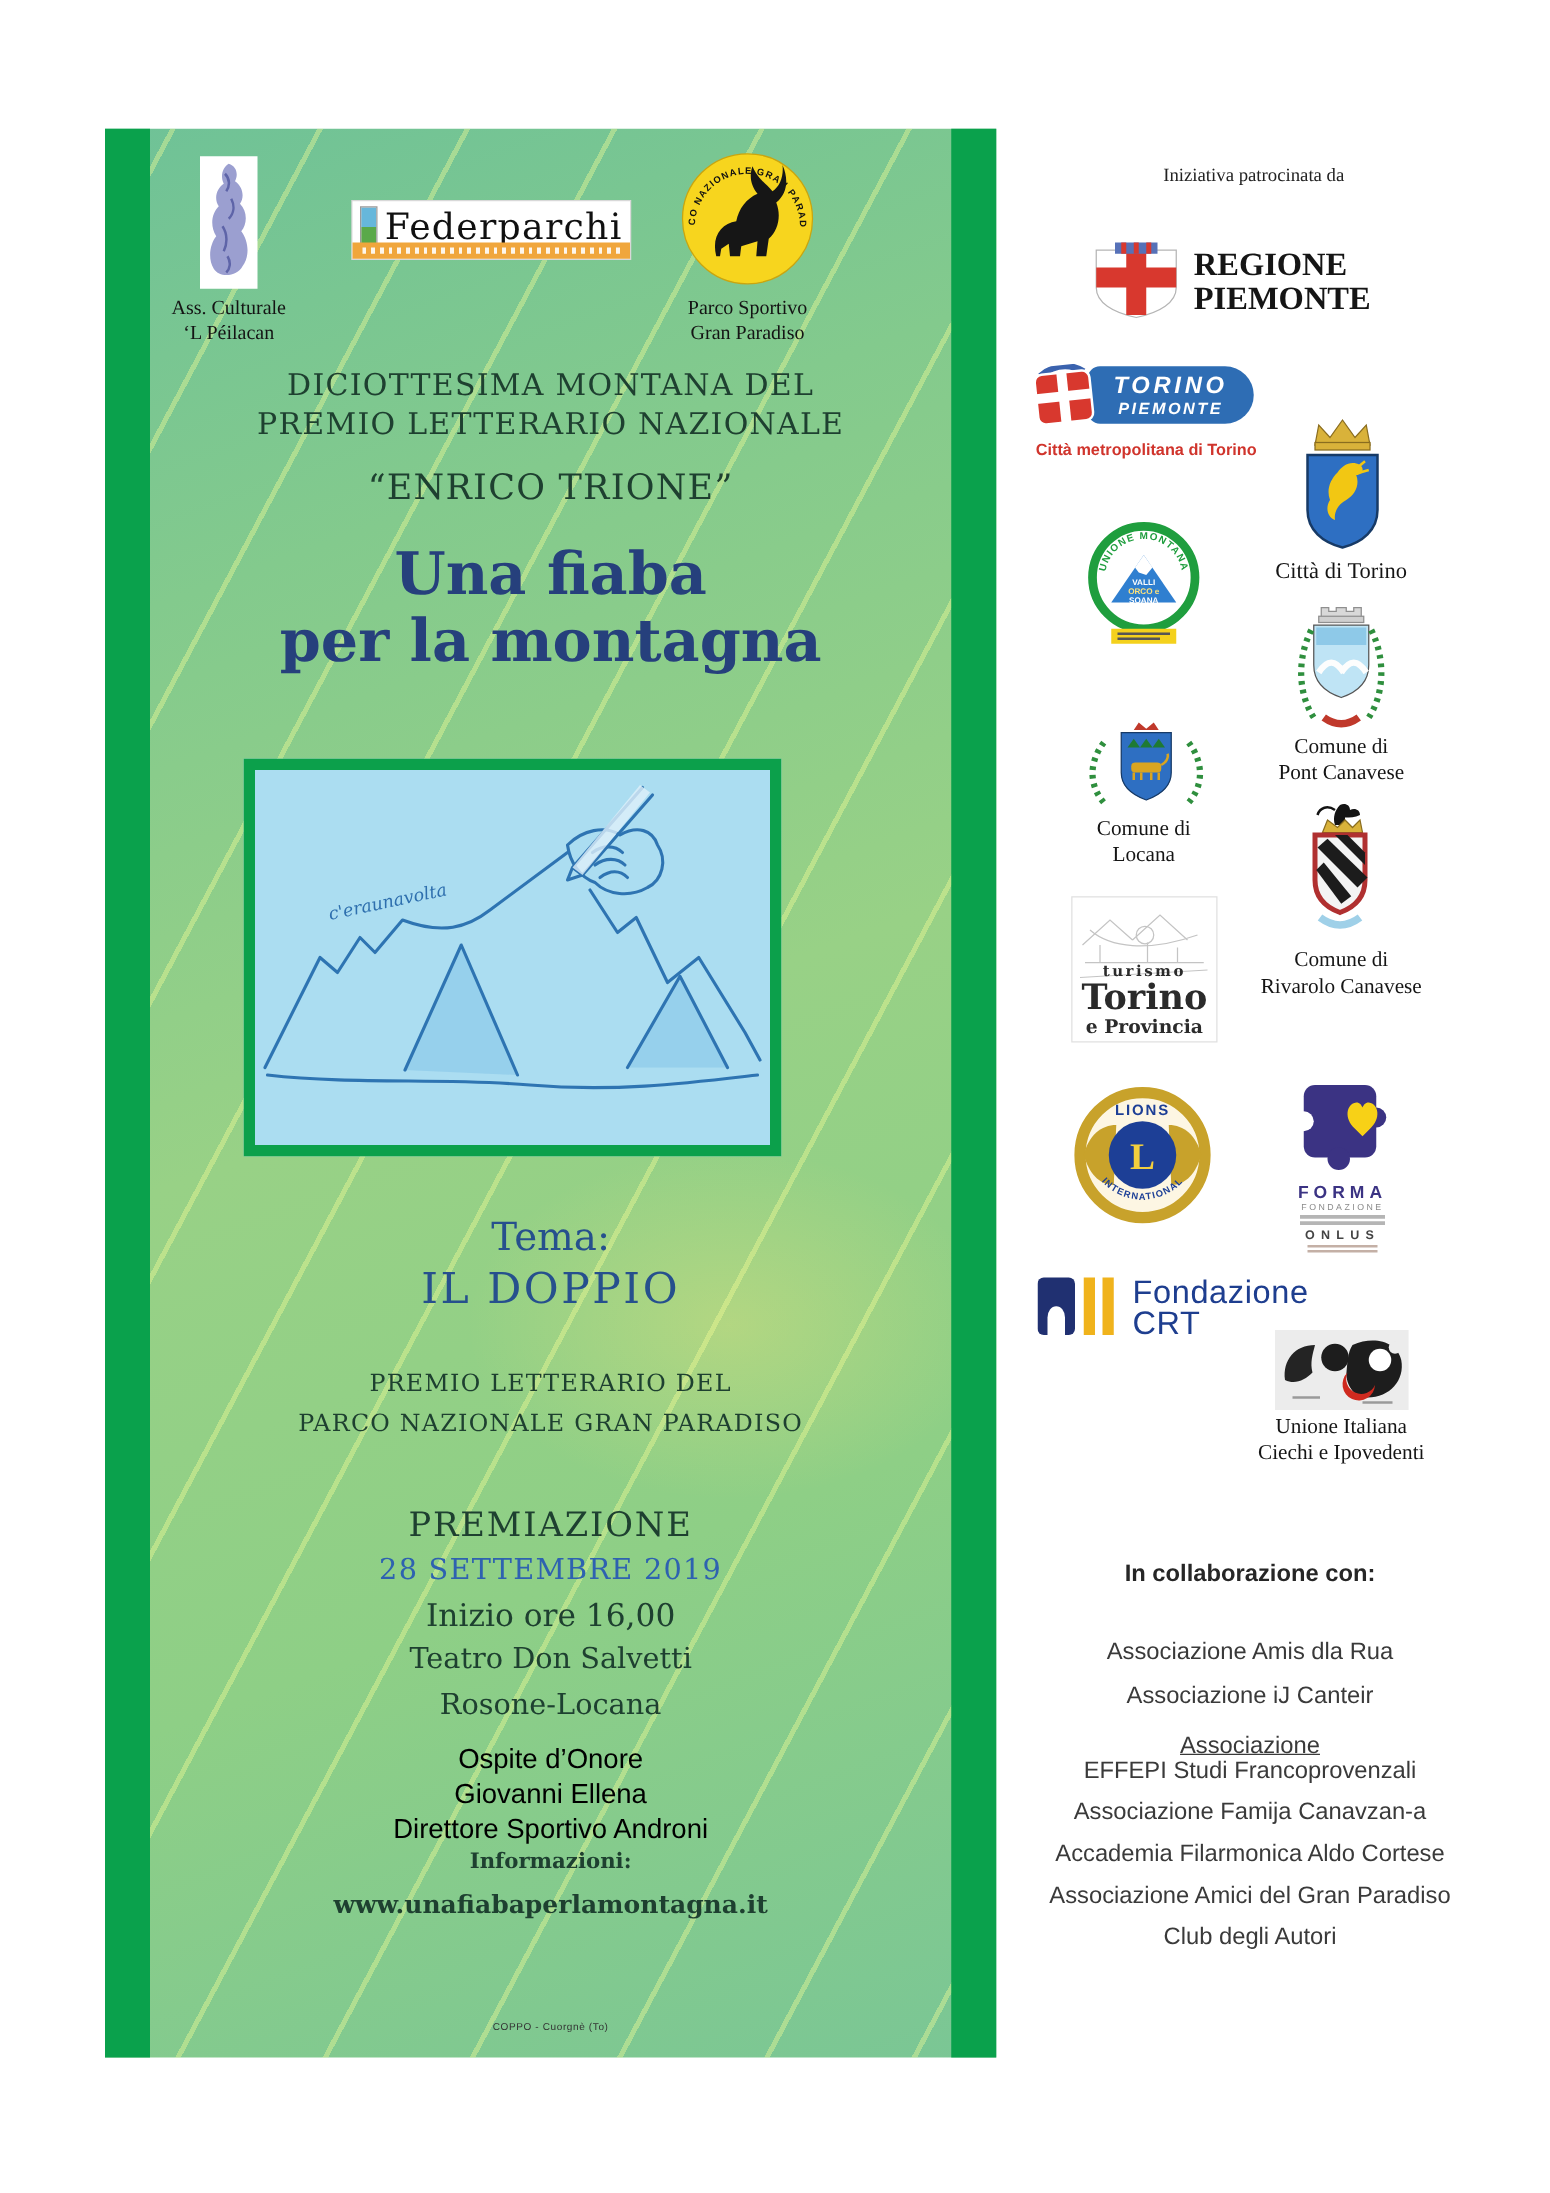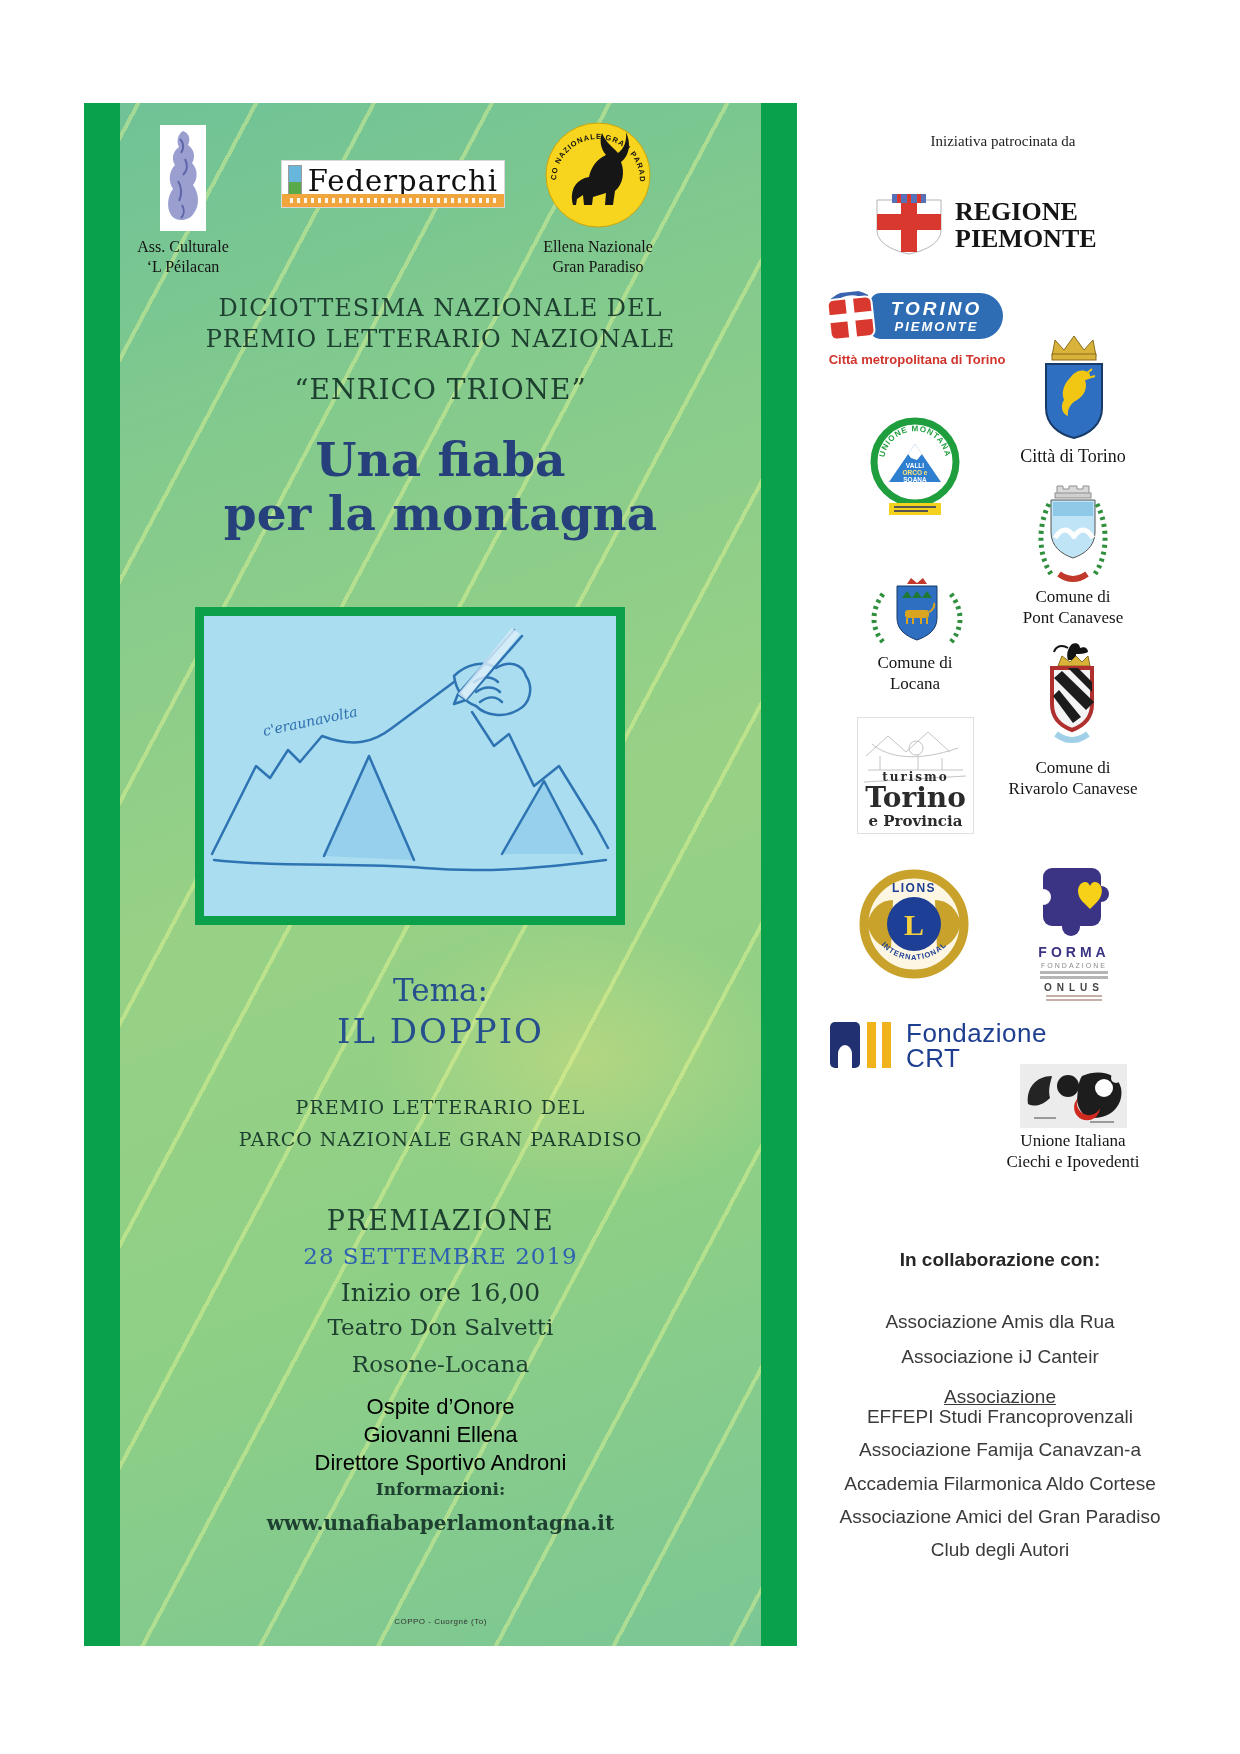--- a/index.html
+++ b/index.html
@@ -78,26 +78,26 @@
       <svg width="110" height="116" viewBox="0 0 110 116">
         <circle cx="55" cy="58" r="52" fill="#f7d51e" stroke="#caa50f"></circle>
         <path id="pgArc" d="M13,64 A42,42 0 1 1 97,64" fill="none"></path>
         <text font-size="7.5" fill="#111" letter-spacing="1" font-family="Liberation Sans,sans-serif" font-weight="bold">
           <textPath href="#pgArc" startOffset="50%" text-anchor="middle">PARCO NAZIONALE GRAN PARADISO</textPath>
         </text>
         <path d="M30,88 C26,72 34,62 46,60 C48,50 54,42 63,38 C58,32 56,24 59,16 C63,26 70,30 75,36 C81,32 84,24 83,15 C88,26 87,38 78,45 C82,55 80,67 72,74 L70,88 L62,88 L63,76 L50,80 L49,88 L41,88 L40,78 L34,82 L33,88 Z" fill="#161616"></path>
       </svg>
     </div>
     <div class="a cap" style="left:428px;top:134px;width:172px;">
-      <div>Ellena Nazionale</div>
+      <div>Parco Sportivo</div>
       <div>Gran Paradiso</div>
     </div>
 
     <div class="a ctr deco" style="top:190px;font-size:24px;line-height:31px;letter-spacing:1px;">
-      <div>DICIOTTESIMA NAZIONALE DEL</div>
+      <div>DICIOTTESIMA MONTANA DEL</div>
       <div>PREMIO LETTERARIO NAZIONALE</div>
     </div>
     <div class="a ctr deco" style="top:270px;font-size:28px;letter-spacing:1px;">“ENRICO TRIONE”</div>
 
     <div class="a ctr" style="top:330px;font-family:'DejaVu Serif',serif;font-weight:bold;font-size:47px;line-height:54px;color:#26407c;">
       <div>Una fiaba</div>
       <div>per la montagna</div>
     </div>
 
     <div class="illus">

